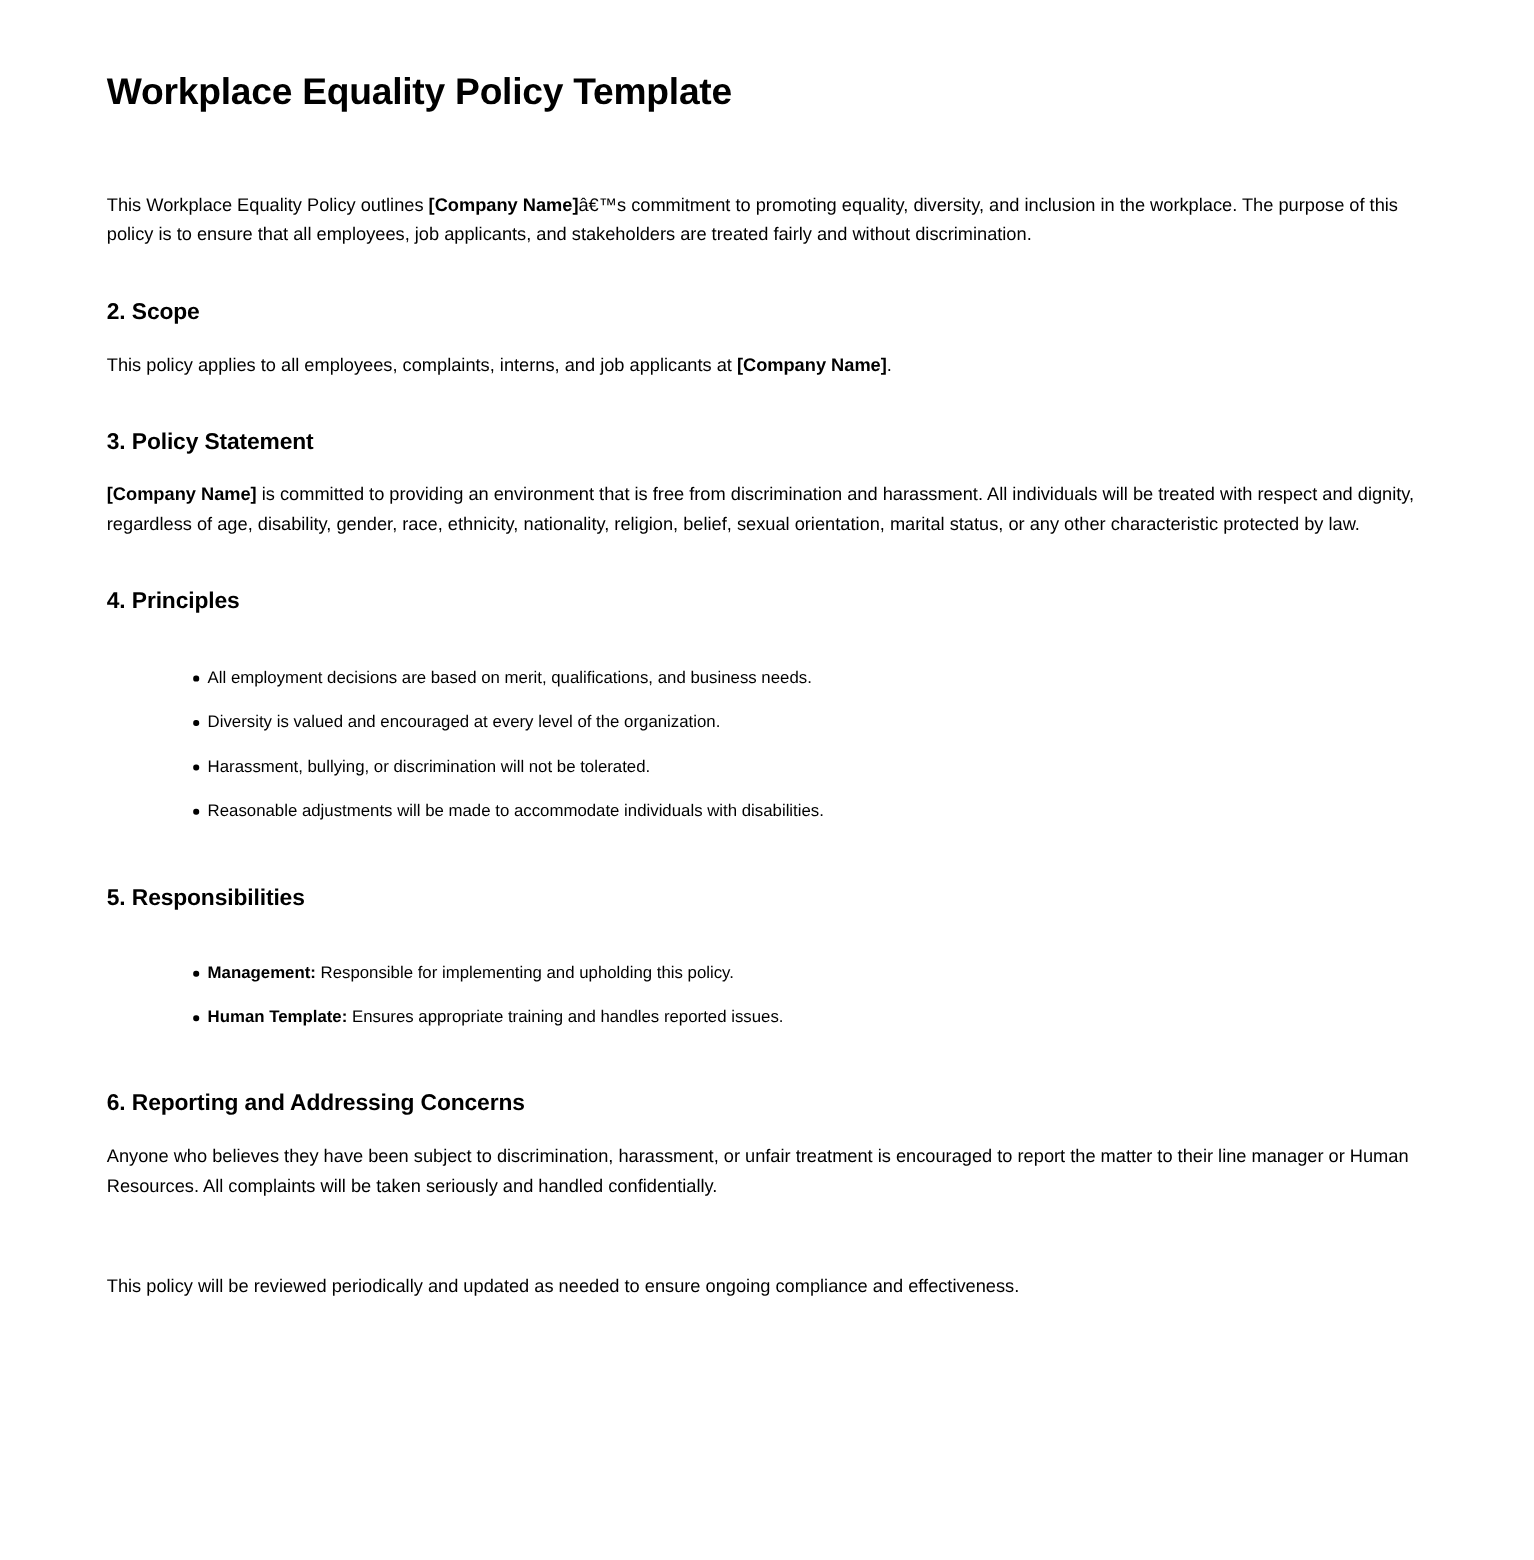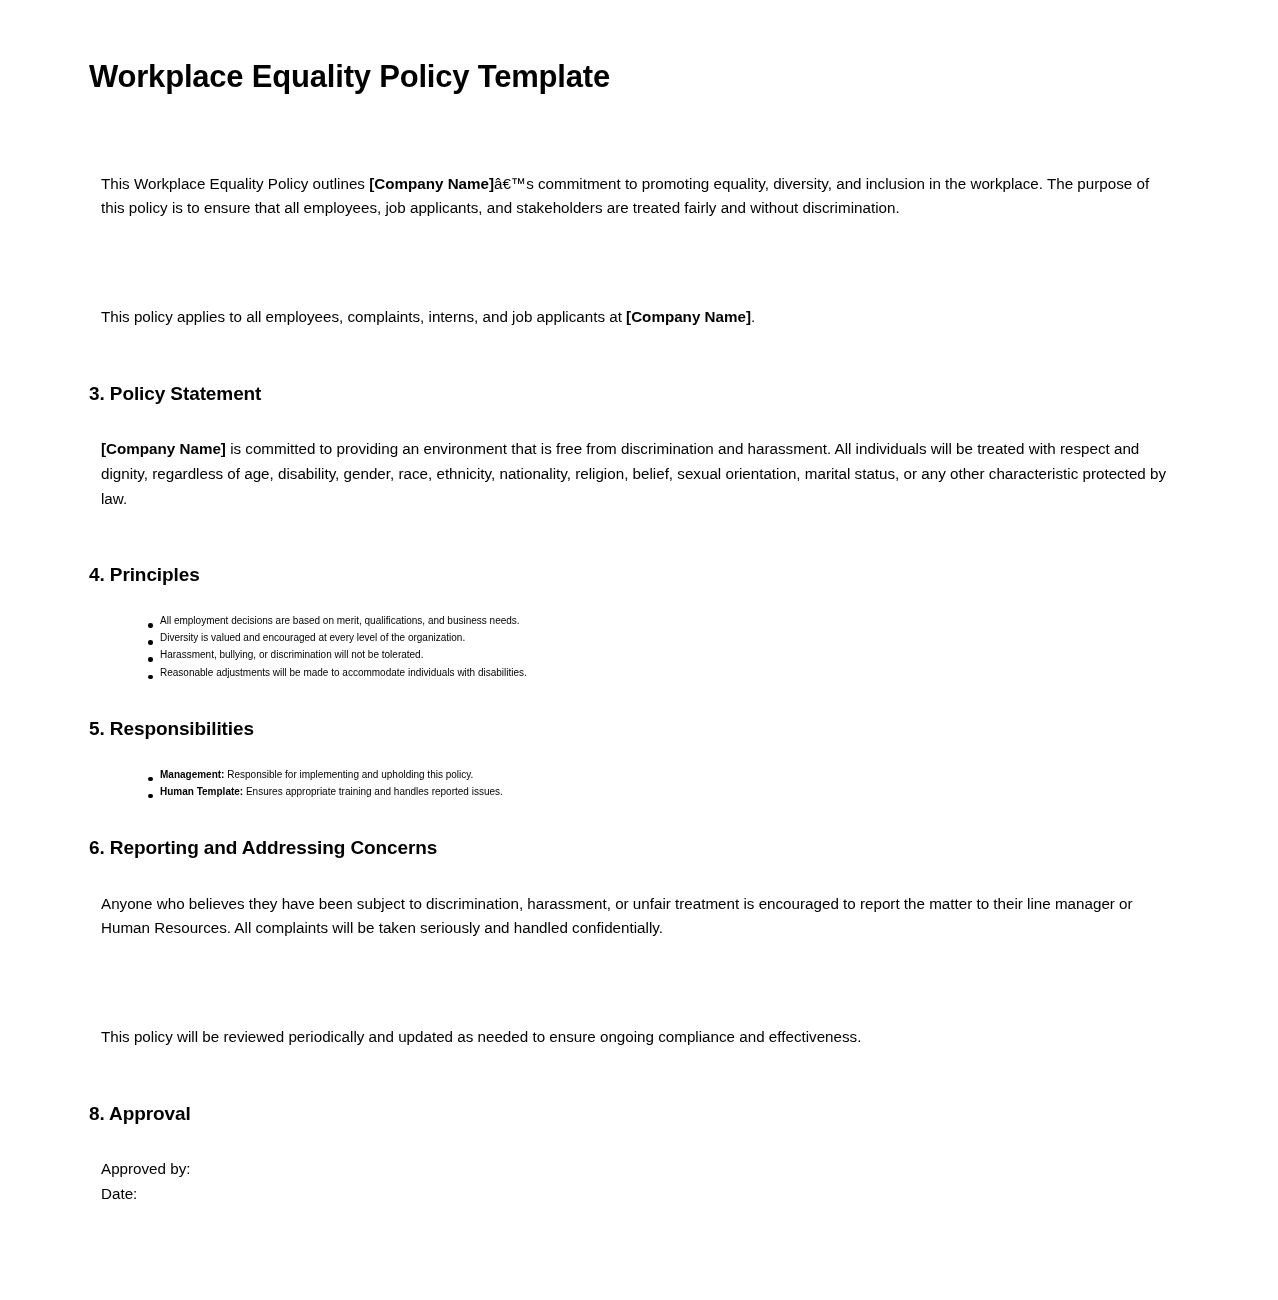--- a/index.html
+++ b/index.html
@@ -33,32 +33,32 @@
   h2.section-heading {
     font-size: 19px;
     font-weight: bold;
     line-height: 1.25;
     margin: 0;
     letter-spacing: -0.1px;
   }
   p.body-text {
     font-size: 15.2px;
     line-height: 1.62;
-    margin: 12px;
+    margin: 0;
     font-weight: normal;
   }
   ul.bullets {
     margin: 0;
     padding: 0 0 0 71px;
     list-style: none;
   }
   ul.bullets li {
-    font-size: 10px;
+    font-size: 14px;
     line-height: 1.72;
-    margin: 0;
+    margin: 13px;
     position: relative;
     padding-left: 0;
   }
   ul.bullets li::before {
     content: "";
     position: absolute;
     left: -12px;
     top: 11px;
     width: 4.5px;
     height: 4.5px;
@@ -86,20 +86,21 @@
   <div class="gap-title-to-s1"></div>
 
   <section class="section">
     <div class="gap-h-to-p"></div>
     <p class="body-text"><span>This Workplace Equality Policy outlines </span><strong>[Company Name]</strong><span>â€™s commitment to promoting equality, diversity, and inclusion in the workplace. The purpose of this policy is to ensure that all employees, job applicants, and stakeholders are treated fairly and without discrimination.</span></p>
   </section>
 
   <div class="gap-p-to-h"></div>
 
   <section class="section">
+    <h2 class="section-heading">2. Scope</h2>
     <div class="gap-h-to-p"></div>
     <p class="body-text"><span>This policy applies to all employees, complaints, interns, and job applicants at </span><strong>[Company Name]</strong><span>.</span></p>
   </section>
 
   <div class="gap-p-to-h"></div>
 
   <section class="section">
     <h2 class="section-heading">3. Policy Statement</h2>
     <div class="gap-h-to-p"></div>
     <p class="body-text"><strong>[Company Name]</strong><span> is committed to providing an environment that is free from discrimination and harassment. All individuals will be treated with respect and dignity, regardless of age, disability, gender, race, ethnicity, nationality, religion, belief, sexual orientation, marital status, or any other characteristic protected by law.</span></p>
@@ -139,19 +140,14 @@
 
   <div class="gap-p-to-h"></div>
 
   <section class="section">
     <div class="gap-h-to-p"></div>
     <p class="body-text">This policy will be reviewed periodically and updated as needed to ensure ongoing compliance and effectiveness.</p>
   </section>
 
   <div class="gap-p-to-h"></div>
 
-  <section class="section">
-    <h2 class="section-heading">8. Approval</h2>
-    <div class="gap-h-to-p"></div>
-    <p class="body-text"><span>Approved by:</span><br><span>Date:</span></p>
-  </section>
 
 </div>
 
 </body></html>

